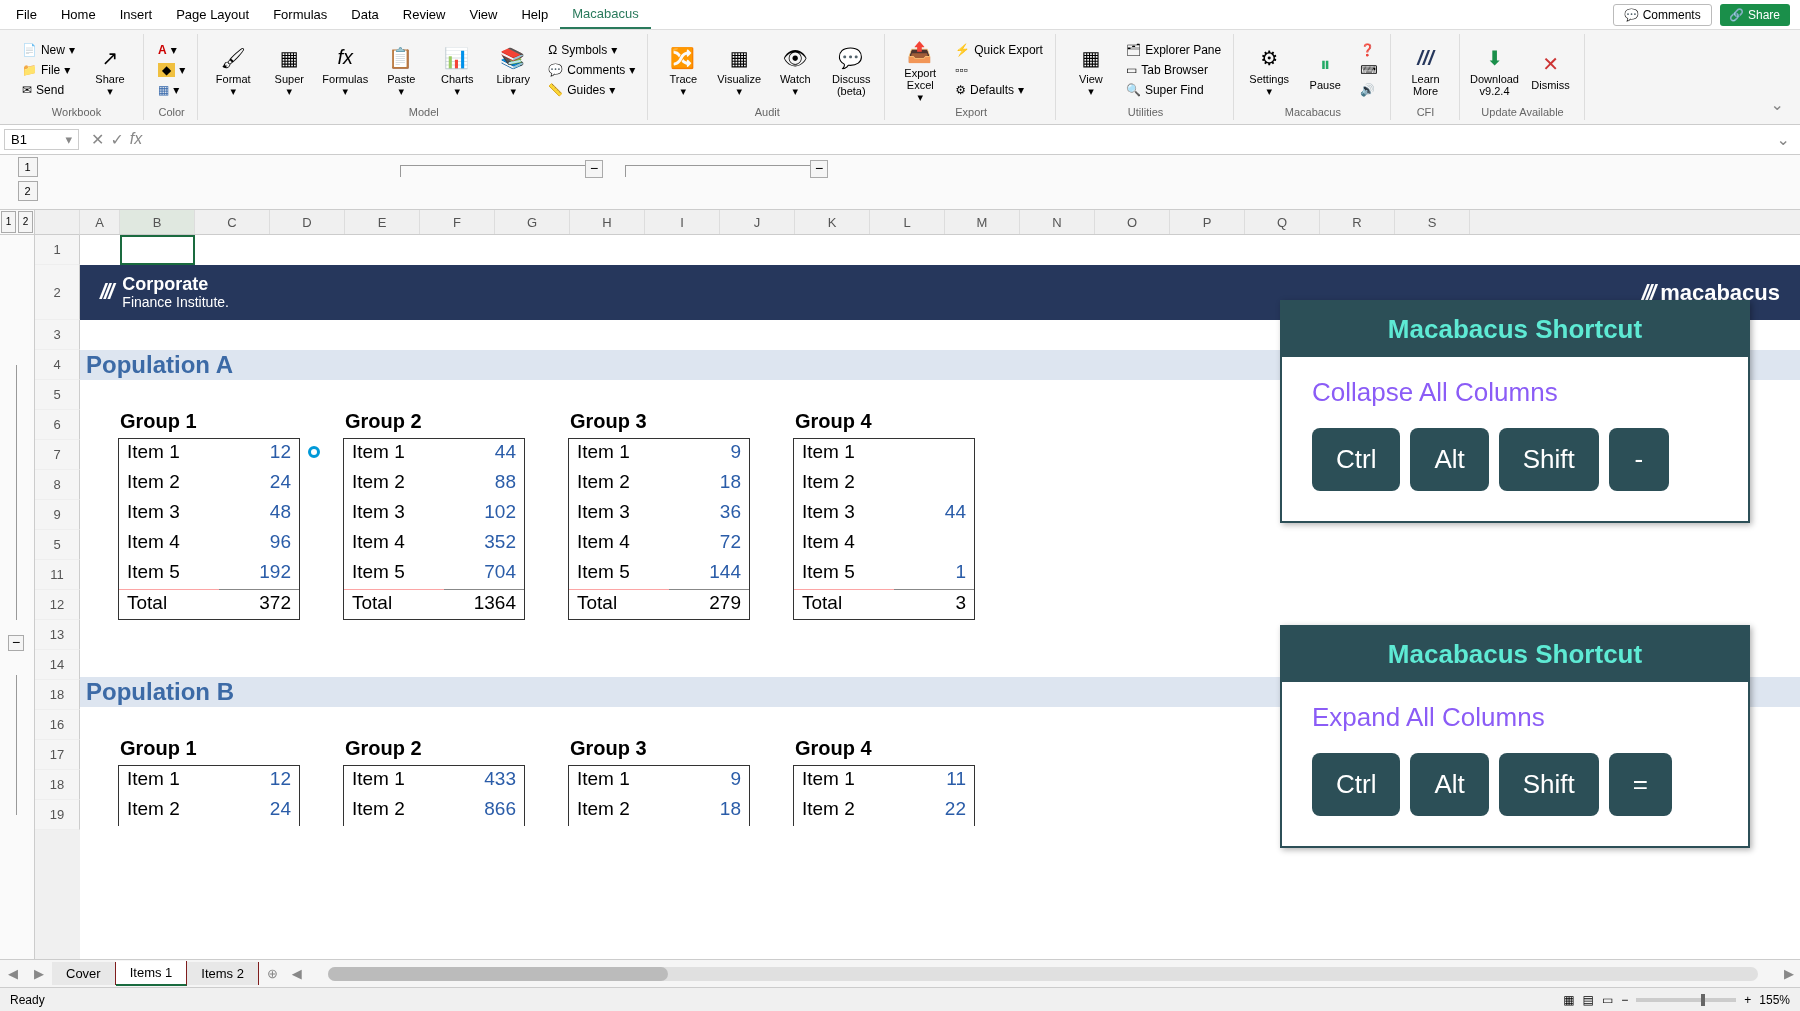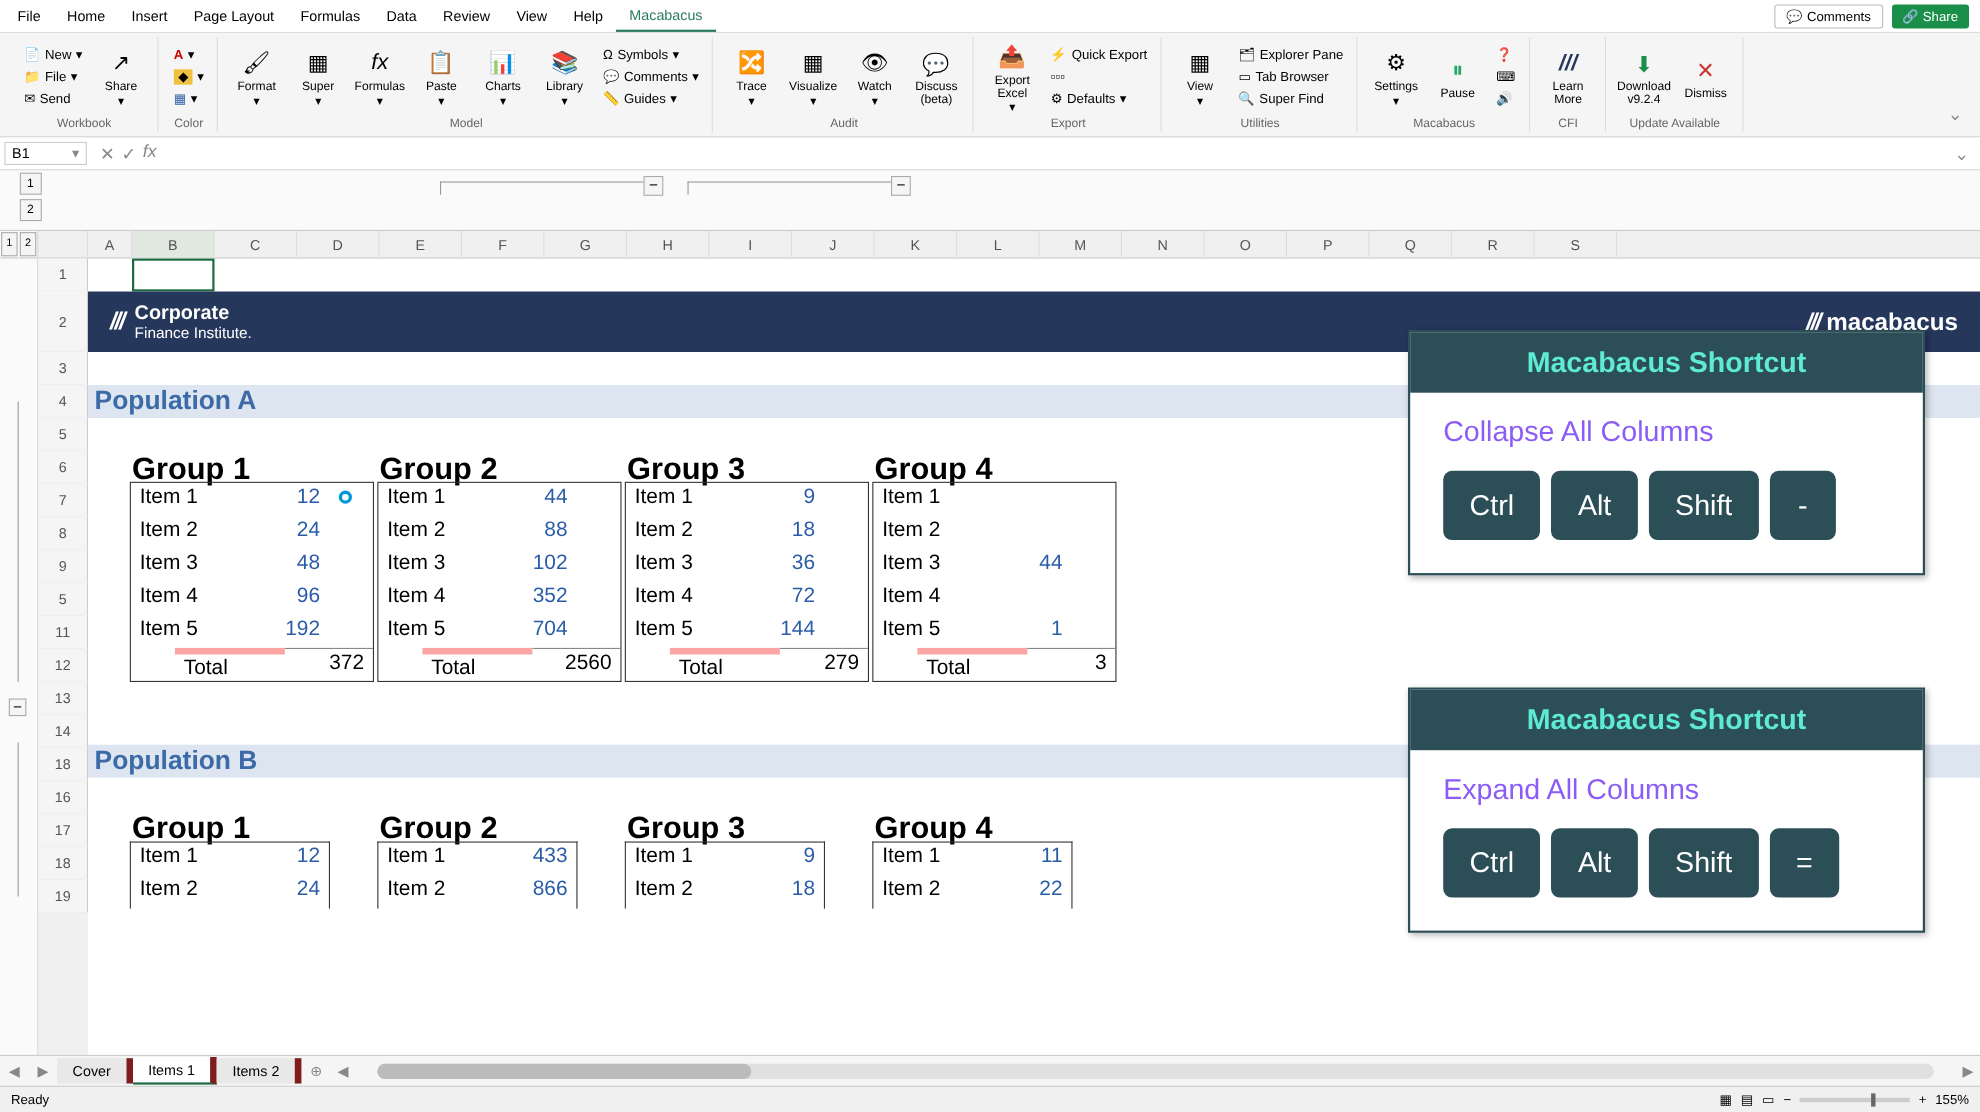--- a/index.html
+++ b/index.html
@@ -57,42 +57,42 @@
 .banner { position: absolute; left: 0; top: 55px; right: 0; height: 55px; background: #26375c; display: flex; align-items: center; padding: 0 20px; color: #fff; }
 .banner-left { font-size: 18px; display: flex; align-items: center; gap: 10px; }
 .banner-logo { font-size: 22px; font-weight: bold; letter-spacing: -2px; font-style: italic; }
 .banner-sub { font-size: 14px; line-height: 1.1; }
 .banner-right { margin-left: auto; font-size: 22px; font-weight: bold; display:flex; align-items:center; gap:6px; }
 
 
 .section-head { position: absolute; left: 0; right: 0; height: 30px; background: #dde5f0; color: #3c6aa6; font-size: 24px; font-weight: bold; padding-left: 6px; line-height: 30px; }
 
 
-.group-title { font-size: 28px; font-weight: bold; }
+.group-title { font-size: 20px; font-weight: bold; }
 .cell { height: 30px; font-size: 19px; padding: 2px 8px; }
 .cell.itemlabel { width: 100px; }
 .cell.itemval { width: 80px; text-align: right; color: #2a5ca8; }
-.cell.total-lbl { border-top: 6px solid #fca5a5; margin-left: 40px; }
+.cell.total-lbl { border-top: 1px solid #fca5a5; }
 .cell.total-val { border-top: 1px solid #888; color: #000; }
 
 
 .active-cell { position: absolute; border: 2px solid #1a6b3f; background: #fff; }
 
 
 .shortcut-card { position: absolute; right: 50px; width: 470px; background: #fff; border: 2px solid #2c4f57; box-shadow: 2px 2px 6px rgba(0,0,0,0.3); }
 .shortcut-title { background: #2c4f57; color: #5eead4; font-size: 26px; font-weight: bold; text-align: center; padding: 12px; }
 .shortcut-body { padding: 20px 30px 30px; }
 .shortcut-action { font-size: 26px; color: #8b5cf6; margin-bottom: 20px; }
 .shortcut-keys { display: flex; gap: 10px; }
 .key { background: #2c4f57; color: #fff; font-size: 26px; padding: 16px 24px; border-radius: 8px; min-width: 60px; text-align: center; }
 
 
 .statusbar { position: absolute; bottom: 0; left: 0; right: 0; height: 24px; background: #f0f0f0; border-top: 1px solid #ccc; display: flex; align-items: center; font-size: 12px; padding: 0 10px; }
 .sheet-tabs { position: absolute; bottom: 24px; left: 0; right: 0; height: 28px; background: #f5f5f5; border-top: 1px solid #ccc; display: flex; align-items: center; font-size: 13px; }
-.sheet-tab { padding: 4px 14px; border-right: 6px solid #7f1d1d; background: #e8e8e8; cursor: pointer; }
+.sheet-tab { padding: 4px 14px; border-right: 1px solid #7f1d1d; background: #e8e8e8; cursor: pointer; }
 .sheet-tab.active { background: #fff; border-bottom: 2px solid #1a6b3f; }
 .tab-nav { padding: 0 8px; color: #888; }
 .zoom-area { margin-left: auto; display: flex; align-items: center; gap: 8px; }
 .hscroll { flex: 1; margin: 0 20px; height: 14px; background: #e0e0e0; border-radius: 7px; position: relative; }
 .hscroll-thumb { position: absolute; left: 0; width: 340px; height: 100%; background: #bbb; border-radius: 7px; }
 
 .blue-dot { position:absolute; width:12px; height:12px; border:3px solid #0099d8; border-radius:50%; background:#fff; }
 </style>
 </head>
 <body>
@@ -443,21 +443,21 @@
       <div style="display:flex;">
           <div class="cell itemlabel">Item 4</div>
           <div class="cell itemval">352</div>
         </div>
       <div style="display:flex;">
           <div class="cell itemlabel">Item 5</div>
           <div class="cell itemval">704</div>
         </div>
       <div style="display:flex;">
           <div class="cell itemlabel total-lbl">Total</div>
-          <div class="cell itemval total-val">2560</div>
+          <div class="cell itemval total-val">1364</div>
         </div>
     </div>
 
     <div style="position:absolute; top:228px; left:488px; border:1px solid #333;">
       <div style="display:flex;">
           <div class="cell itemlabel">Item 1</div>
           <div class="cell itemval">9</div>
         </div>
       <div style="display:flex;">
           <div class="cell itemlabel">Item 2</div>

